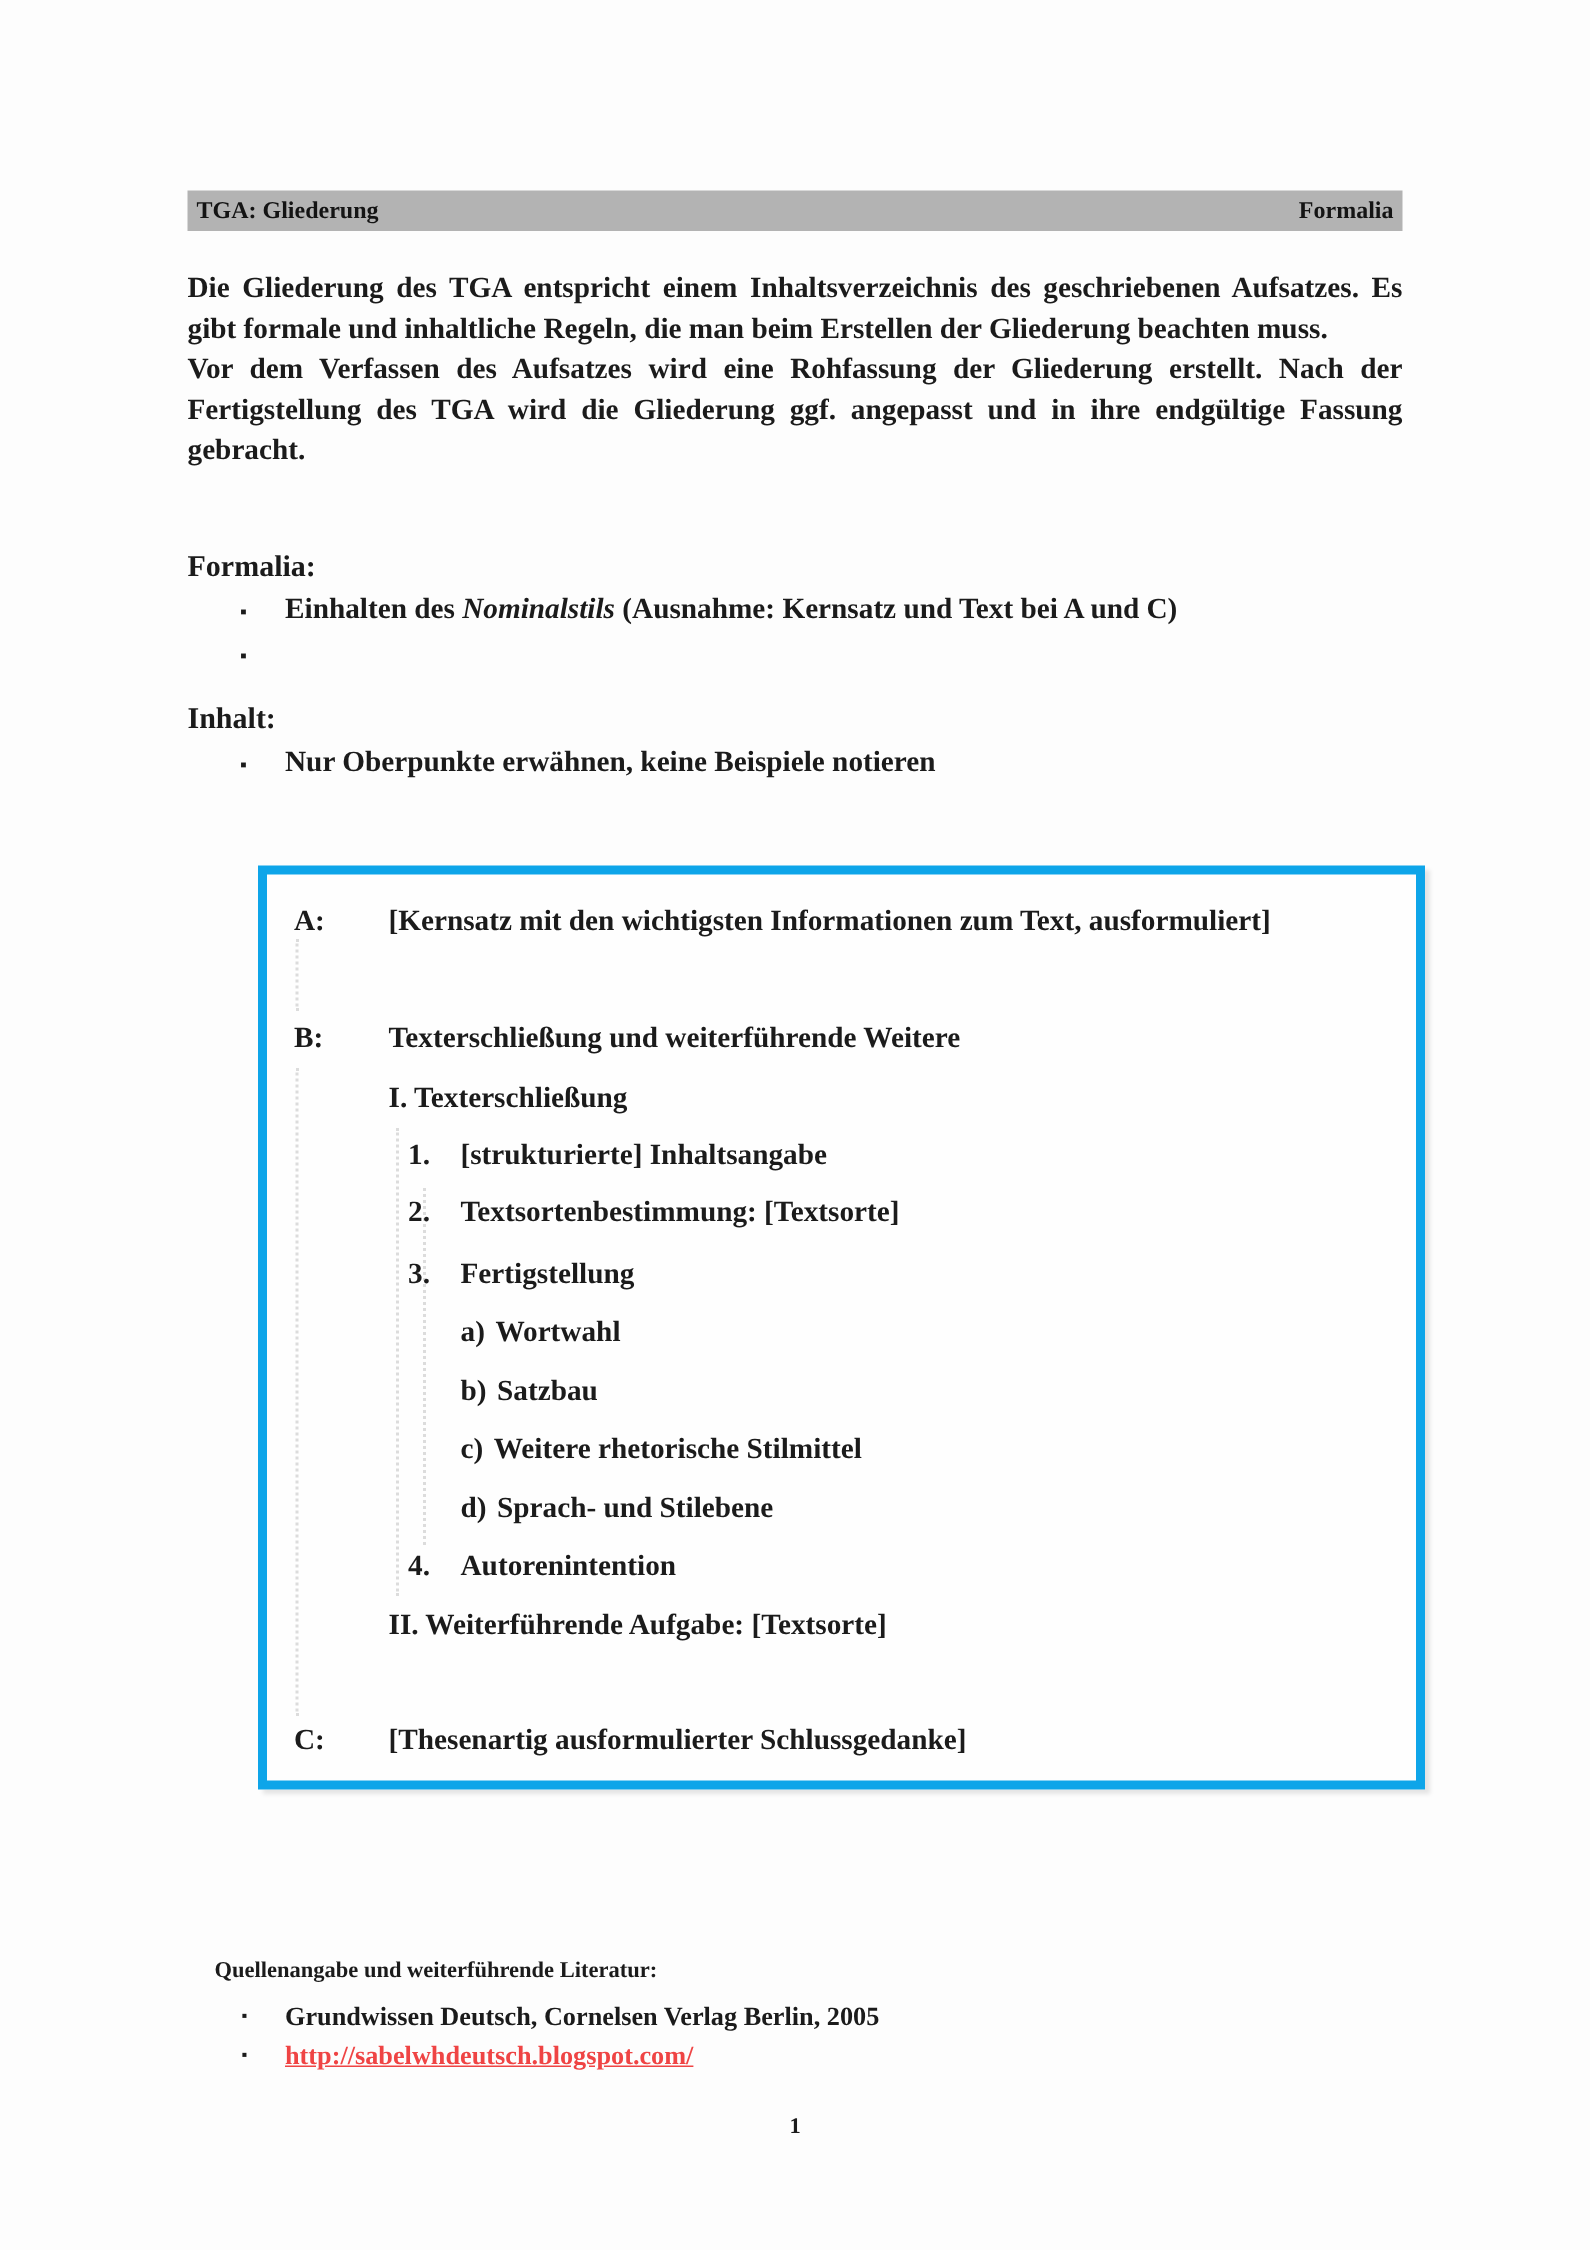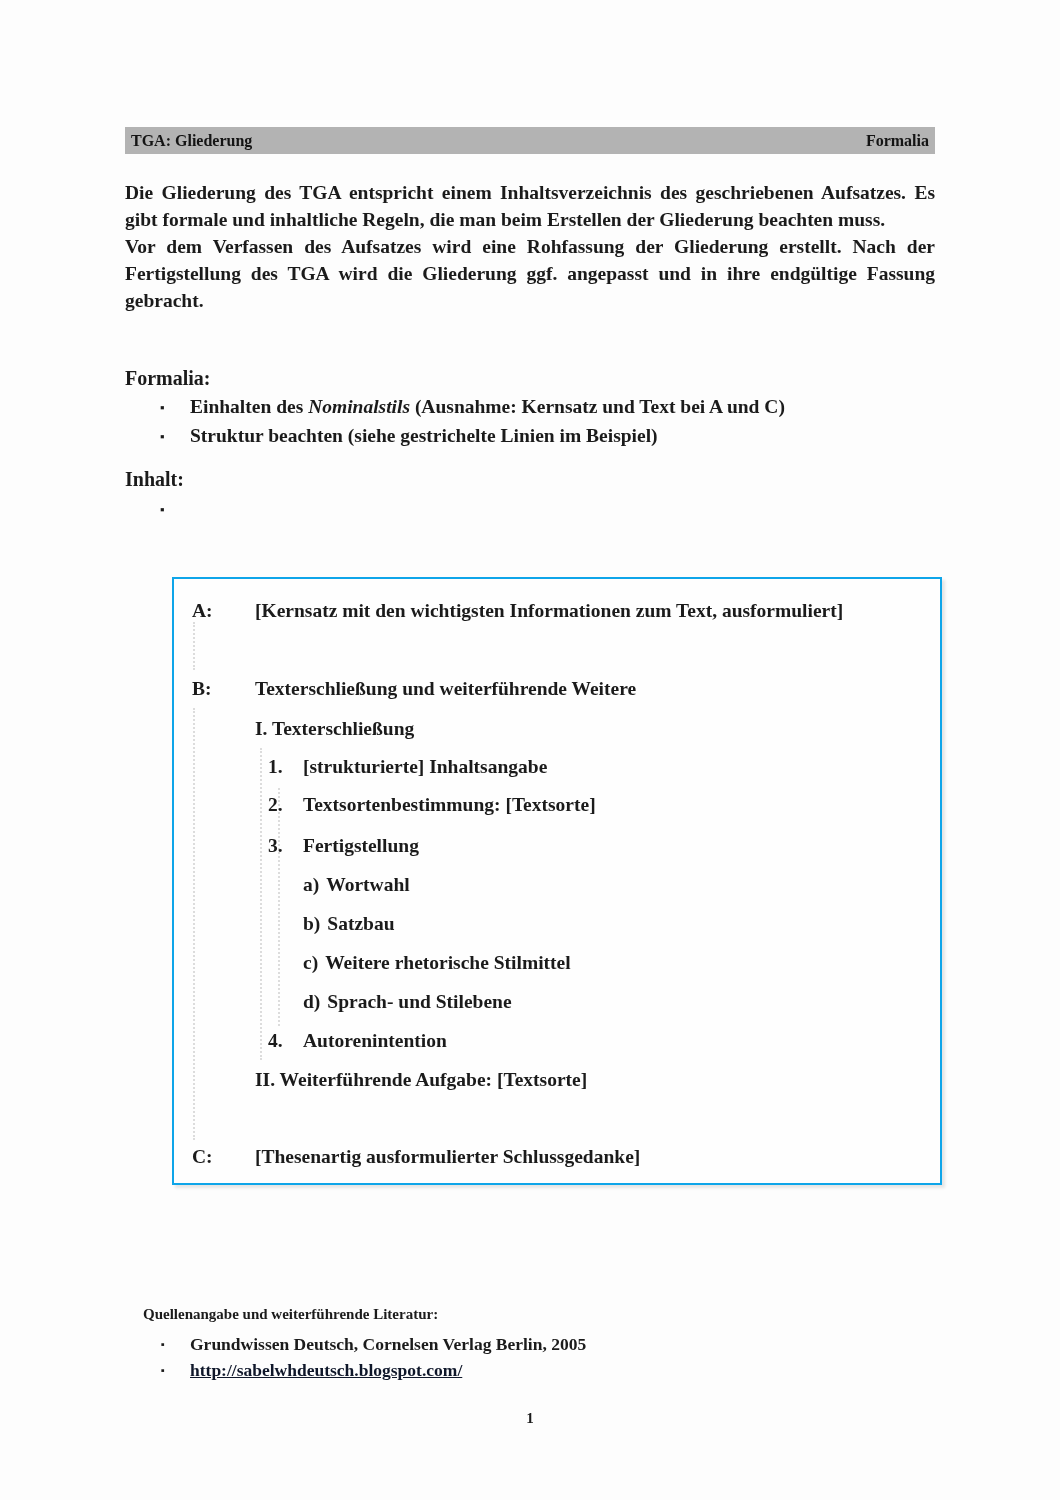--- a/index.html
+++ b/index.html
@@ -44,21 +44,21 @@
     position: absolute; left: 35px; top: 1px;
     font-size: 13px; line-height: 29px;
   }
   .it { font-style: italic; }
 
   
   .outline-box {
     position: absolute; left: 172px; top: 577px;
     width: 766px; height: 604px;
     background: #fefefe;
-    border: 2px solid #0ea5e9;
+    border: 6px solid #0ea5e9;
     box-shadow: 3px 3px 3px rgba(0,0,0,0.10);
   }
   .row {
     position: absolute;
     font-size: 19.5px; font-weight: 600; white-space: nowrap;
   }
   .row .lbl { display: inline-block; width: 63px; }
   .row .num { display: inline-block; width: 35px; }
   .row .ltr { margin-right: 7px; }
   .dash {
@@ -73,21 +73,21 @@
   }
   .flist { position: absolute; left: 125px; top: 1331px; width: 760px; }
   .flist .li {
     position: relative; padding-left: 65px;
     line-height: 26px; font-size: 17.5px; font-weight: 600;
   }
   .flist .bullet {
     position: absolute; left: 36px; top: 0;
     font-size: 11px; line-height: 26px;
   }
-  a.link { color: #0f172a; text-decoration: underline; cursor: pointer; margin-top: 20px; }
+  a.link { color: #ef4444; text-decoration: underline; cursor: pointer; margin-top: 20px; }
 
   .pagenum {
     position: absolute; left: 0; top: 1410px; width: 1060px;
     text-align: center; font-size: 15px; font-weight: 700;
   }
 </style>
 </head>
 <body>
 
 <div class="header-bar">
@@ -99,28 +99,28 @@
   <p>Die Gliederung des TGA entspricht einem Inhaltsverzeichnis des geschriebenen Aufsatzes. Es gibt formale und inhaltliche Regeln, die man beim Erstellen der Gliederung beachten muss.</p>
   <p>Vor dem Verfassen des Aufsatzes wird eine Rohfassung der Gliederung erstellt. Nach der Fertigstellung des TGA wird die Gliederung ggf. angepasst und in ihre endgültige Fassung gebracht.</p>
 </div>
 
 <div class="sec-heading" style="top:367px">Formalia:</div>
 <div class="blist" style="top:392px">
   <div class="li">
     <span class="bullet">▪</span><span>Einhalten des </span><span class="it">Nominalstils</span><span> (Ausnahme: Kernsatz und Text bei A und C)</span>
   </div>
   <div class="li">
-    <span class="bullet">▪</span><span>Struktur beachten (siehe gestrichelte Linien im Beispiel)</span>
+    <span class="bullet">▪</span>
   </div>
 </div>
 
 <div class="sec-heading" style="top:468px">Inhalt:</div>
 <div class="blist" style="top:494px">
   <div class="li">
-    <span class="bullet">▪</span>
+    <span class="bullet">▪</span><span>Nur Oberpunkte erwähnen, keine Beispiele notieren</span>
   </div>
 </div>
 
 <div class="outline-box">
   <div class="dash" style="left:19px; top:43px; height:48px"></div>
   <div class="dash" style="left:19px; top:129px; height:432px"></div>
   <div class="dash" style="left:86px; top:169px; height:312px"></div>
   <div class="dash" style="left:104px; top:209px; height:238px"></div>
 
   <div class="row" style="left:18px; top:21px">

